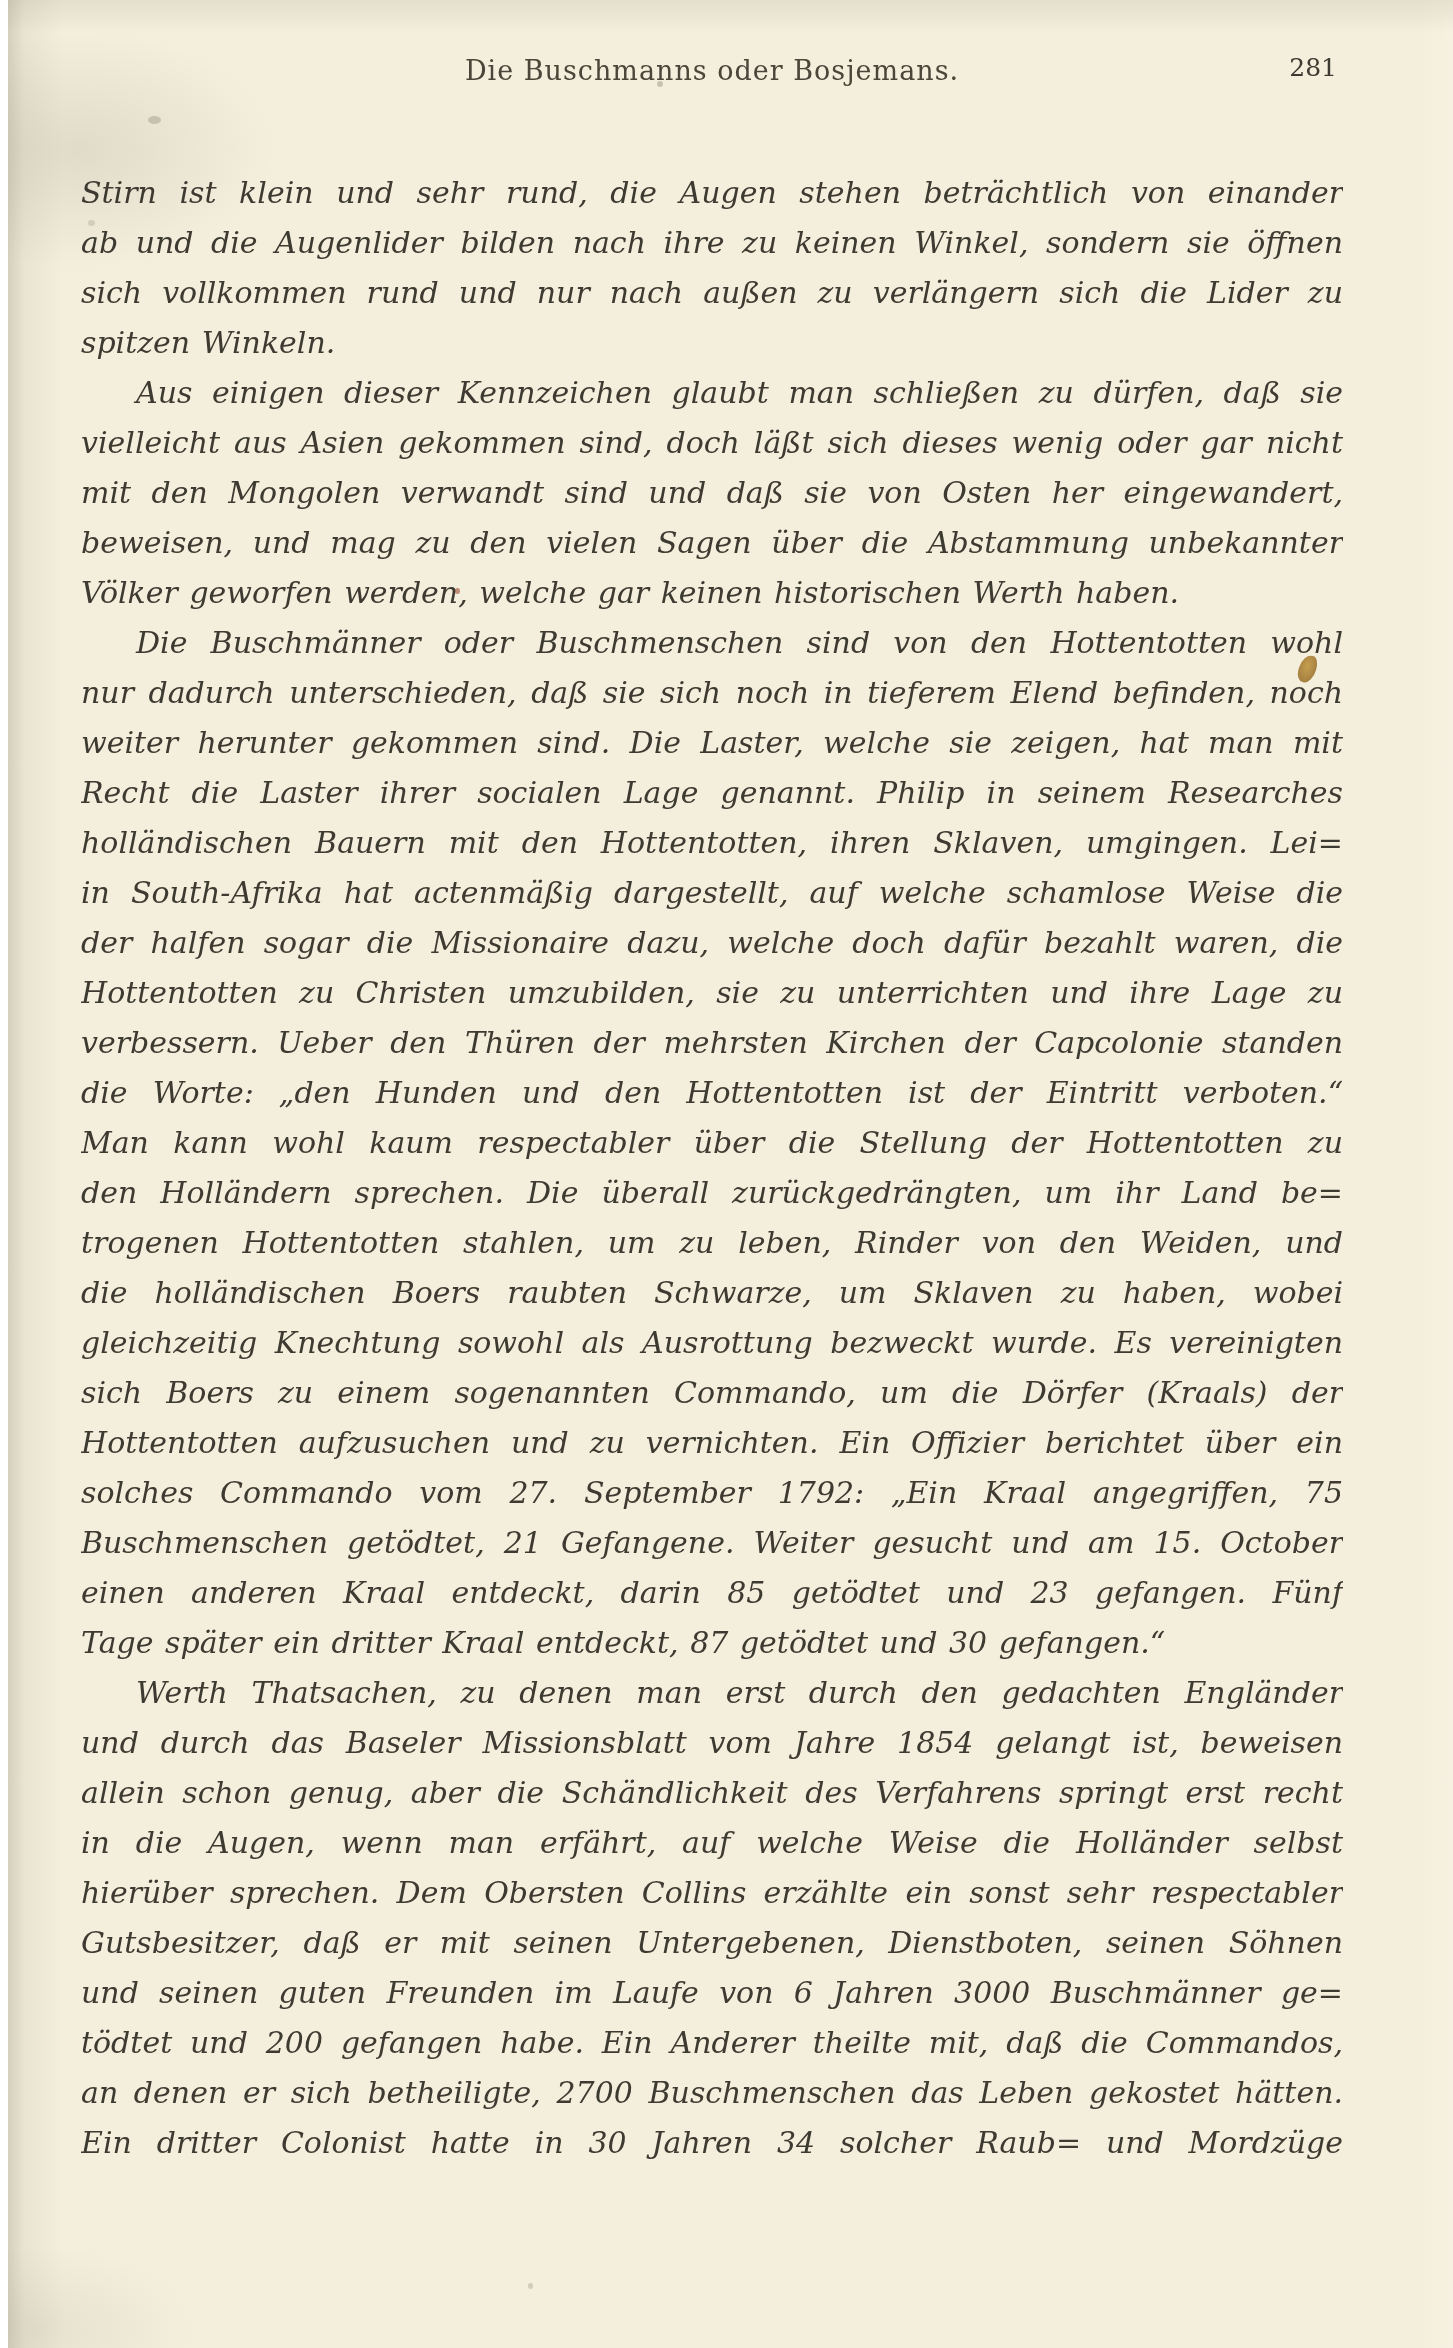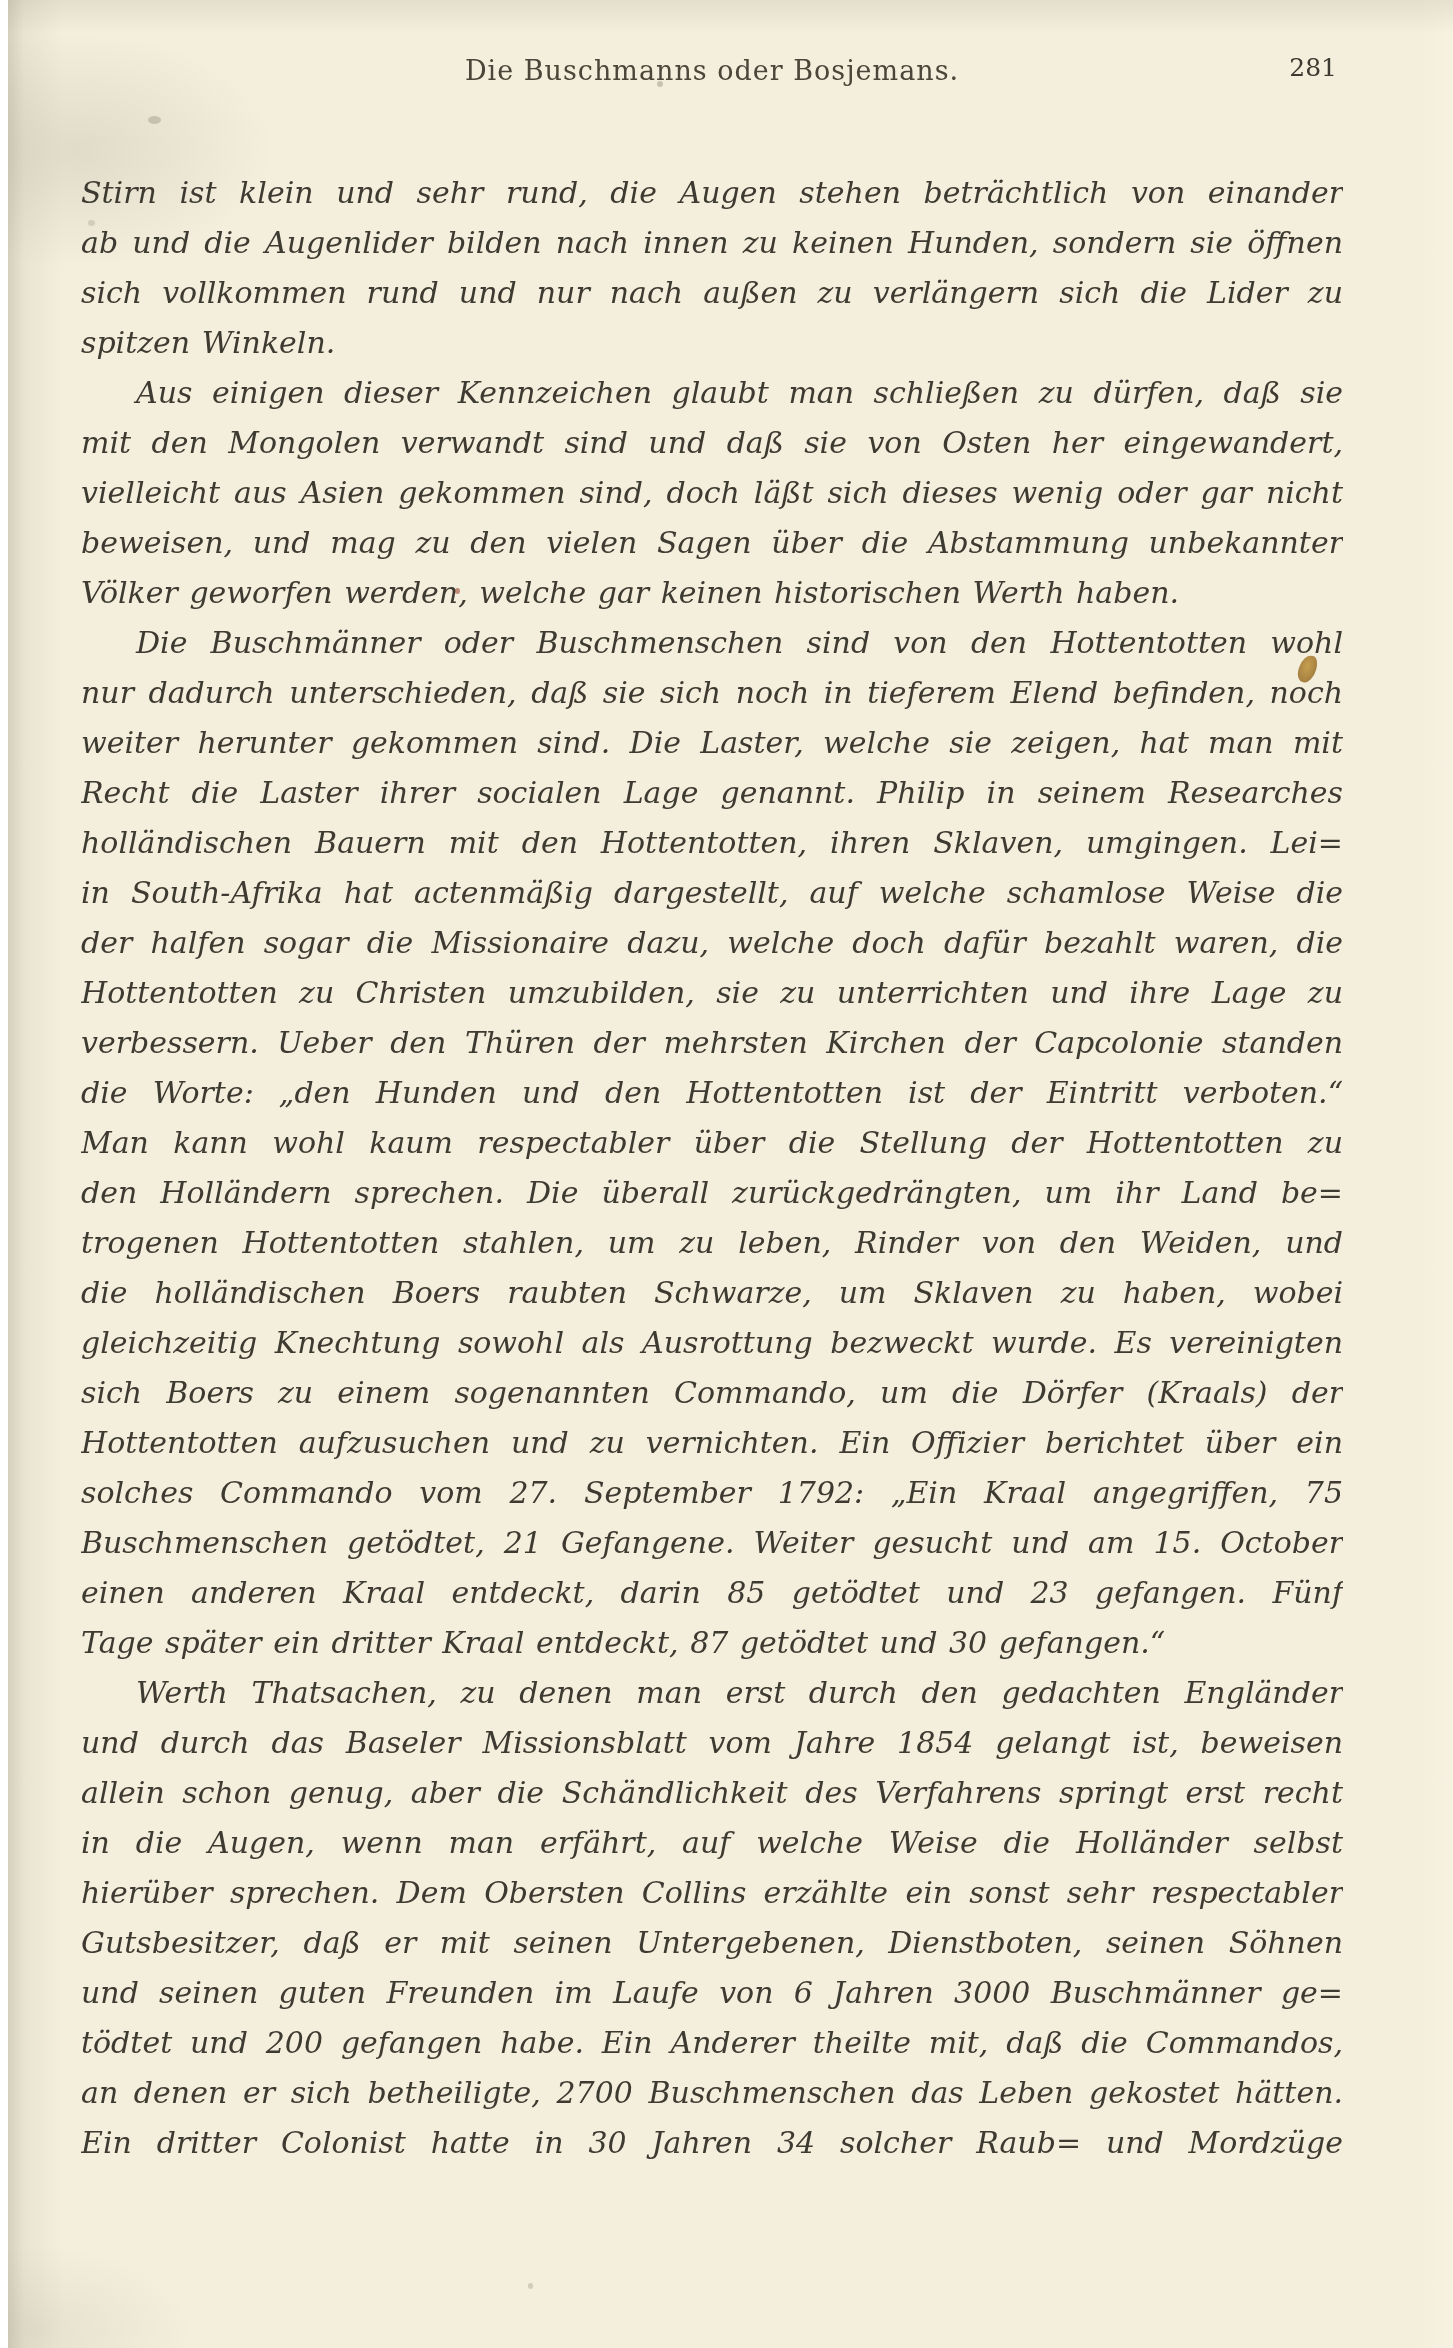--- a/index.html
+++ b/index.html
@@ -80,26 +80,26 @@
 
 <div class="page">
 
   <div class="running-header">
     <div class="header-title">Die Buschmanns oder Bosjemans.</div>
     <div class="page-number">281</div>
   </div>
 
   <div class="text-block" id="text-block">
       <div class="line fill">Stirn ist klein und sehr rund, die Augen stehen beträchtlich von einander</div>
-      <div class="line fill">ab und die Augenlider bilden nach innen zu keinen Hunden, sondern sie öffnen</div>
+      <div class="line fill">ab und die Augenlider bilden nach ihre zu keinen Winkel, sondern sie öffnen</div>
       <div class="line fill">sich vollkommen rund und nur nach außen zu verlängern sich die Lider zu</div>
       <div class="line">spitzen Winkeln.</div>
       <div class="line indent fill">Aus einigen dieser Kennzeichen glaubt man schließen zu dürfen, daß sie</div>
+      <div class="line fill">vielleicht aus Asien gekommen sind, doch läßt sich dieses wenig oder gar nicht</div>
       <div class="line fill">mit den Mongolen verwandt sind und daß sie von Osten her eingewandert,</div>
-      <div class="line fill">vielleicht aus Asien gekommen sind, doch läßt sich dieses wenig oder gar nicht</div>
       <div class="line fill">beweisen, und mag zu den vielen Sagen über die Abstammung unbekannter</div>
       <div class="line">Völker geworfen werden, welche gar keinen historischen Werth haben.</div>
       <div class="line indent fill">Die Buschmänner oder Buschmenschen sind von den Hottentotten wohl</div>
       <div class="line fill">nur dadurch unterschieden, daß sie sich noch in tieferem Elend befinden, noch</div>
       <div class="line fill">weiter herunter gekommen sind. Die Laster, welche sie zeigen, hat man mit</div>
       <div class="line fill">Recht die Laster ihrer socialen Lage genannt. Philip in seinem Researches</div>
       <div class="line fill">holländischen Bauern mit den Hottentotten, ihren Sklaven, umgingen. Lei=</div>
       <div class="line fill">in South-Afrika hat actenmäßig dargestellt, auf welche schamlose Weise die</div>
       <div class="line fill">der halfen sogar die Missionaire dazu, welche doch dafür bezahlt waren, die</div>
       <div class="line fill">Hottentotten zu Christen umzubilden, sie zu unterrichten und ihre Lage zu</div>

